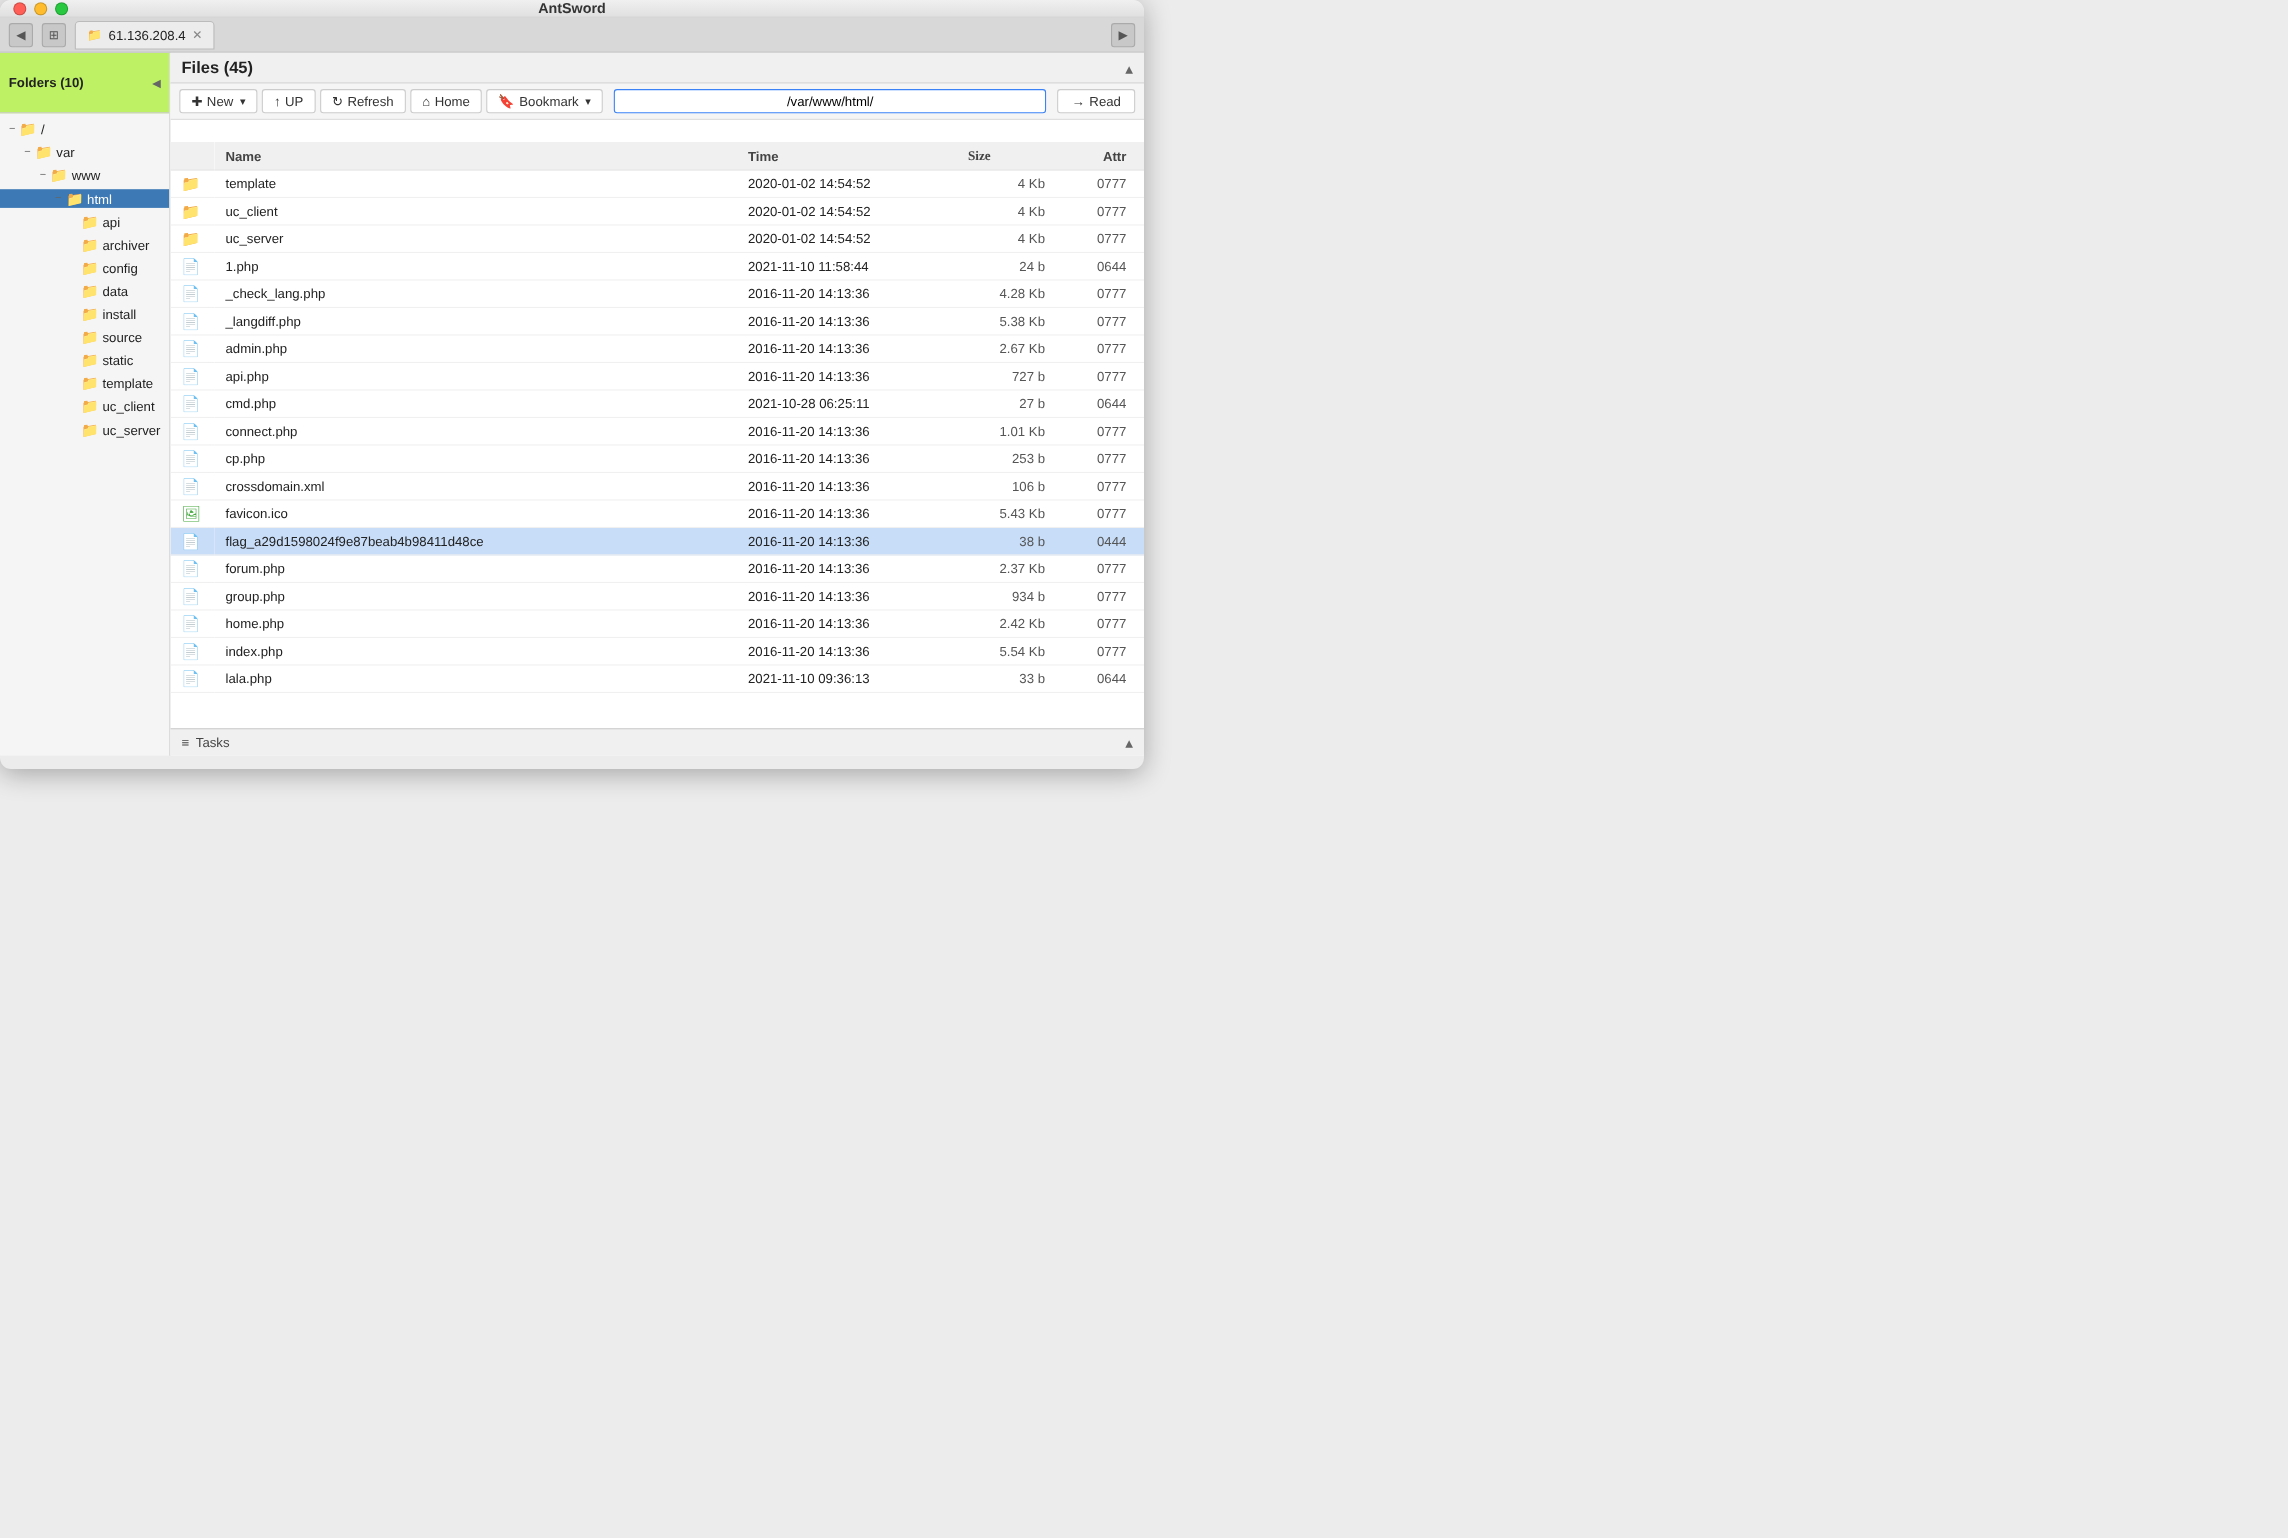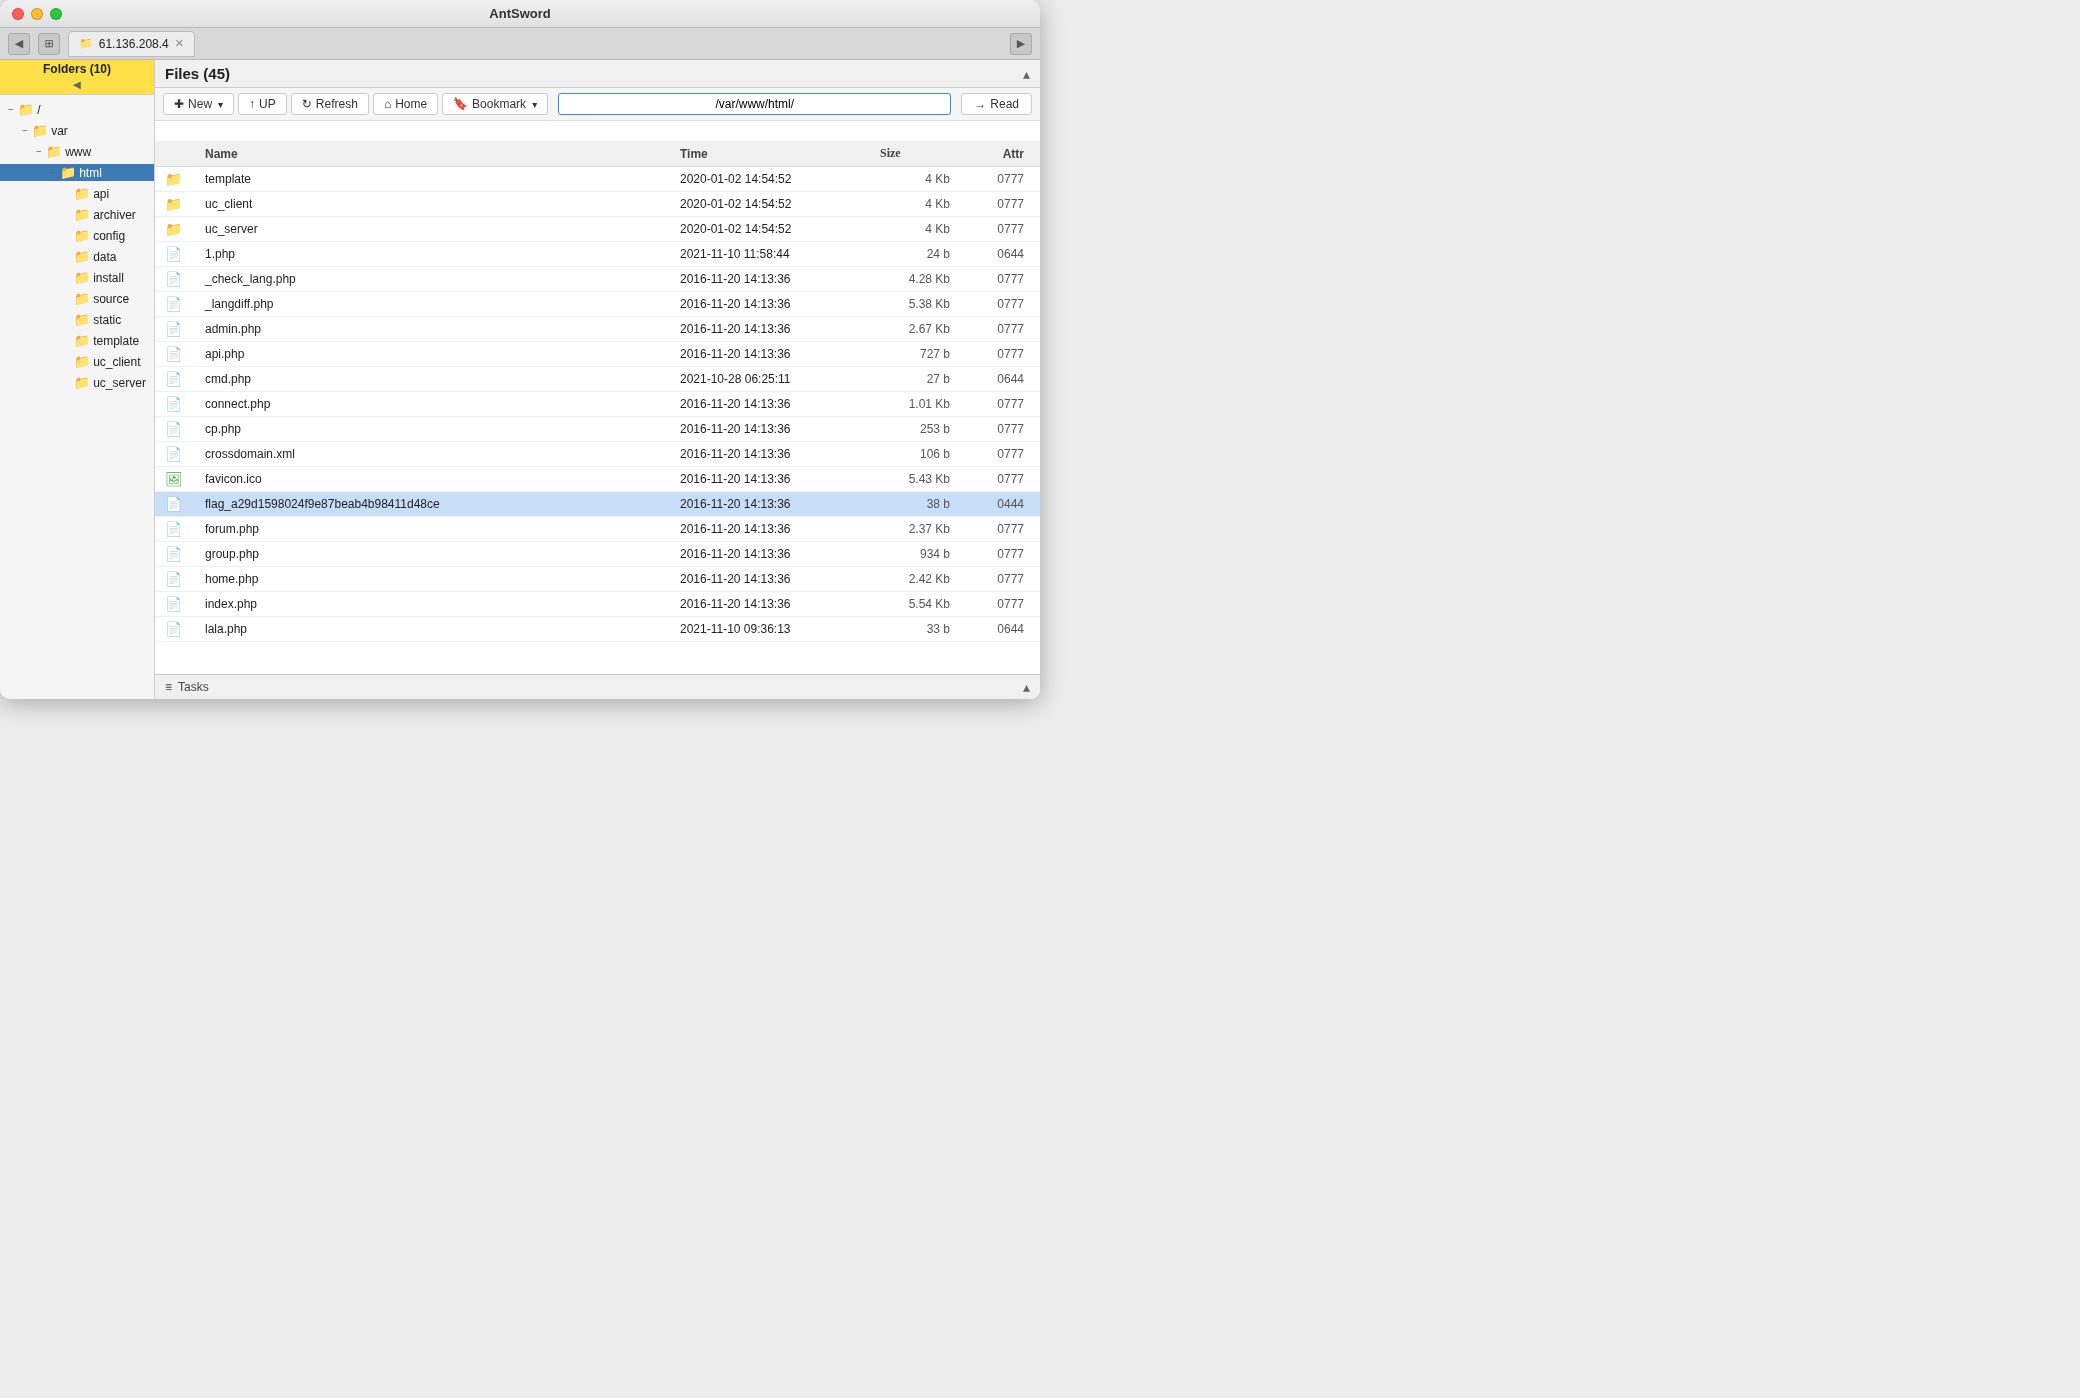--- a/index.html
+++ b/index.html
@@ -9,21 +9,21 @@
       background: #ececec;
       color: #222;
       width: 1040px;
       height: 699px;
       overflow: hidden;
       border-radius: 10px;
       box-shadow: 0 4px 24px rgba(0,0,0,0.3);
     }
     .title-bar {
       background: linear-gradient(to bottom, #f0f0f0, #e0e0e0);
-      height: 28px;
+      height: 16px;
       display: flex;
       align-items: center;
       justify-content: center;
       border-bottom: 1px solid #bbb;
       position: relative;
       border-radius: 10px 10px 0 0;
     }
     .traffic-lights {
       position: absolute;
       left: 12px;
@@ -104,29 +104,28 @@
     
     .sidebar {
       width: 155px;
       background: #f5f5f5;
       border-right: 1px solid #ccc;
       display: flex;
       flex-direction: column;
       overflow: hidden;
     }
     .sidebar-header {
-      padding: 2px 8px;
+      padding: 19px 8px;
       font-weight: 600;
       font-size: 12px;
-      background: #fde047;
+      background: #bef264;
       border-bottom: 1px solid #ccc;
       display: flex;
       align-items: center;
       justify-content: space-between;
-      flex-direction: column;
     }
     .sidebar-header-collapse {
       cursor: pointer;
       font-size: 14px;
       color: #666;
     }
     .sidebar-tree {
       overflow-y: auto;
       flex: 1;
       padding: 4px 0;

